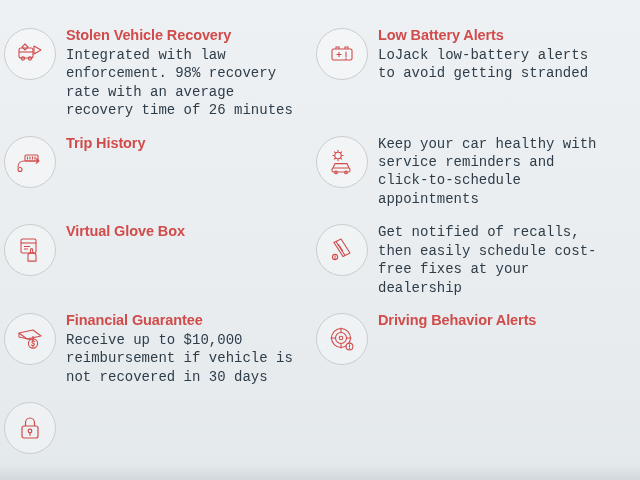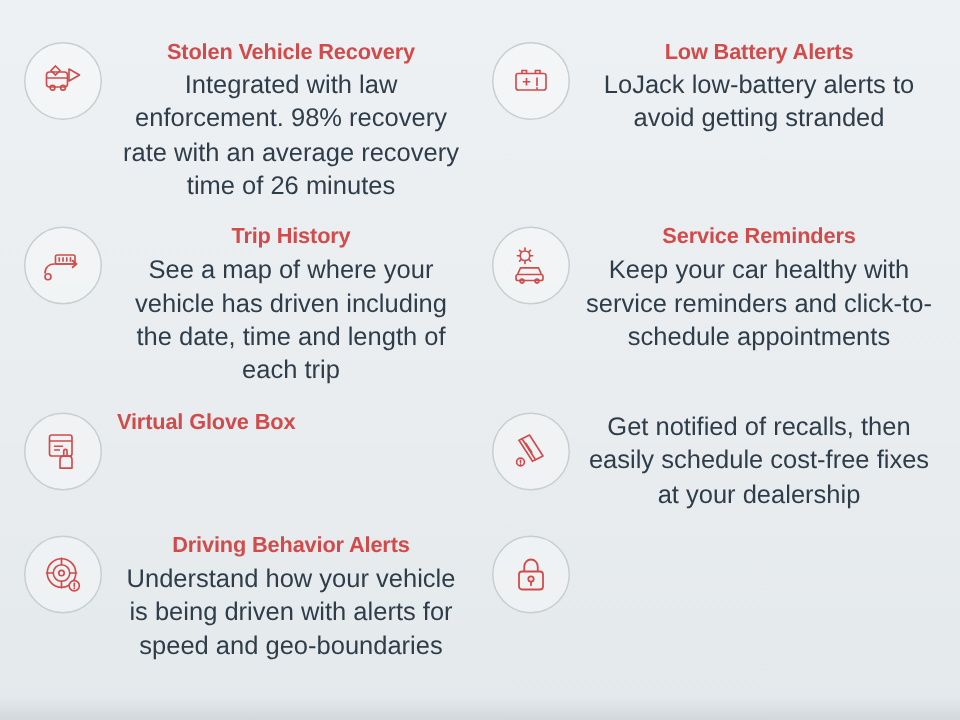--- a/index.html
+++ b/index.html
@@ -12,28 +12,27 @@
     overflow: hidden;
   }
   .page {
     position: relative;
     width: 640px;
     height: 480px;
     background: linear-gradient(180deg, #eef1f4 0%, #e9edef 55%, #e4e9ec 100%);
   }
   .grid {
     position: absolute;
-    left: 16px;
+    left: 4px;
     top: 26px;
     width: 612px;
     display: grid;
     grid-template-columns: 300px 300px;
     column-gap: 12px;
     row-gap: 14px;
-    text-align: center;
   }
   .feature {
     display: flex;
     align-items: flex-start;
   }
   .badge {
     flex: 0 0 auto;
     width: 52px;
     height: 52px;
     border-radius: 50%;
@@ -50,24 +49,25 @@
   .ftitle {
     color: #d14b4b;
     font-size: 14.5px;
     font-weight: bold;
     line-height: 1.15;
     margin: 0 0 2px 0;
     letter-spacing: -0.1px;
   }
   .fdesc {
     color: #2e3d49;
-    font-size: 17px;
+    font-size: 14px;
     line-height: 1.32;
     margin: 0;
     max-width: 232px;
+    font-family: Liberation Mono, monospace;
   }
   .bottom-edge {
     position: absolute;
     left: 0; right: 0; bottom: 0;
     height: 16px;
     background: linear-gradient(180deg, rgba(220,226,229,0) 0%, rgba(206,214,218,0.85) 100%);
   }
 </style>
 </head>
 <body>
@@ -113,37 +113,35 @@
         <svg width="32" height="30" viewBox="0 0 32 30" fill="none" stroke="#d14b4b" stroke-width="1.1">
           <path d="M4 20c0-4 3-6 6-6h14" stroke-linecap="round"></path>
           <path d="M22 11.5l3 2.5-3 2.5" stroke-linejoin="round"></path>
           <rect x="11" y="8" width="13" height="6" rx="1"></rect>
           <path d="M13.5 9.5v3M16 9.5v3M18.5 9.5v3M21 9.5v3"></path>
           <circle cx="6" cy="22.5" r="2"></circle>
         </svg>
       </div>
       <div class="ftext">
         <p class="ftitle">Trip History</p>
-        <p class="fdesc">See a map of where your vehicle has driven including the date, time and length of each trip</p>
       </div>
     </div>
 
     <div class="feature">
       <div class="badge">
         <svg width="30" height="30" viewBox="0 0 30 30" fill="none" stroke="#d14b4b" stroke-width="1.1">
           <circle cx="11" cy="8.5" r="3.2"></circle>
           <path d="M11 3.4v1.4M11 12.2v1.4M5.9 8.5h1.4M14.7 8.5h1.4M7.4 4.9l1 1M14.6 12.1l-1-1M7.4 12.1l1-1M14.6 4.9l-1 1" stroke-linecap="round"></path>
           <path d="M6 21l2-4.4h12L22 21" stroke-linejoin="round"></path>
           <rect x="5" y="21" width="18" height="4" rx="1.4"></rect>
           <circle cx="9" cy="25.4" r="1.3"></circle>
           <circle cx="19" cy="25.4" r="1.3"></circle>
         </svg>
       </div>
       <div class="ftext">
-        <p class="ftitle">Service Reminders</p>
         <p class="fdesc">Keep your car healthy with service reminders and click-to-schedule appointments</p>
       </div>
     </div>
 
     <div class="feature">
       <div class="badge">
         <svg width="30" height="30" viewBox="0 0 30 30" fill="none" stroke="#d14b4b" stroke-width="1.1">
           <rect x="6" y="4" width="15" height="14" rx="1.5"></rect>
           <path d="M6 8h15"></path>
           <path d="M9 11.5h6M9 14h4"></path>
@@ -164,35 +162,49 @@
           <path d="M11.5 9.5l4 6" stroke-linecap="round"></path>
           <circle cx="8" cy="22" r="2.6"></circle>
           <path d="M8 20.8v1.4M8 23.4v.4" stroke-linecap="round"></path>
         </svg>
       </div>
       <div class="ftext">
         <p class="fdesc">Get notified of recalls, then easily schedule cost-free fixes at your dealership</p>
       </div>
     </div>
 
+    <div class="feature">
+      <div class="badge">
+        <svg width="30" height="30" viewBox="0 0 30 30" fill="none" stroke="#d14b4b" stroke-width="1.1">
+          <path d="M4 9l14-3 8 6-14 3z" stroke-linejoin="round"></path>
+          <path d="M4 9v4l14 3v-4" stroke-linejoin="round"></path>
+          <circle cx="18" cy="19.5" r="4.6"></circle>
+          <path d="M19.6 17.6c-.5-.5-1.3-.7-2-.3-.8.4-.8 1.3 0 1.7l1.1.5c.9.4.9 1.4 0 1.8-.7.4-1.6.2-2.1-.4" stroke-linecap="round"></path>
+          <path d="M18 16.2v.9M18 21.9v.9" stroke-linecap="round"></path>
+        </svg>
+      </div>
+      <div class="ftext">
+        <p class="ftitle">Financial Guarantee</p>
+        <p class="fdesc">Receive up to $10,000 reimbursement if vehicle is not recovered in 30 days</p>
+      </div>
+    </div>
 
     <div class="feature">
       <div class="badge">
         <svg width="30" height="30" viewBox="0 0 30 30" fill="none" stroke="#d14b4b" stroke-width="1.1">
           <circle cx="14" cy="14" r="9.5"></circle>
           <circle cx="14" cy="14" r="5.5"></circle>
           <circle cx="14" cy="14" r="1.8"></circle>
           <path d="M14 8.5V4M14 24v-4.5M8.5 14H4M24 14h-4.5" stroke-linecap="round"></path>
           <circle cx="22.5" cy="22.5" r="3.4" fill="#eef1f3"></circle>
           <path d="M22.5 20.8v2M22.5 24v.4" stroke-linecap="round"></path>
         </svg>
       </div>
       <div class="ftext">
         <p class="ftitle">Driving Behavior Alerts</p>
-        <p class="fdesc">Understand how your vehicle is being driven with alerts for speed and geo-boundaries</p>
       </div>
     </div>
 
     <div class="feature">
       <div class="badge">
         <svg width="30" height="30" viewBox="0 0 30 30" fill="none" stroke="#d14b4b" stroke-width="1.2">
           <rect x="7" y="13" width="16" height="12" rx="2"></rect>
           <path d="M10.5 13V9.8C10.5 7.1 12.5 5 15 5s4.5 2.1 4.5 4.8V13"></path>
           <circle cx="15" cy="18" r="1.8"></circle>
           <path d="M15 19.8v2.4" stroke-linecap="round"></path>

